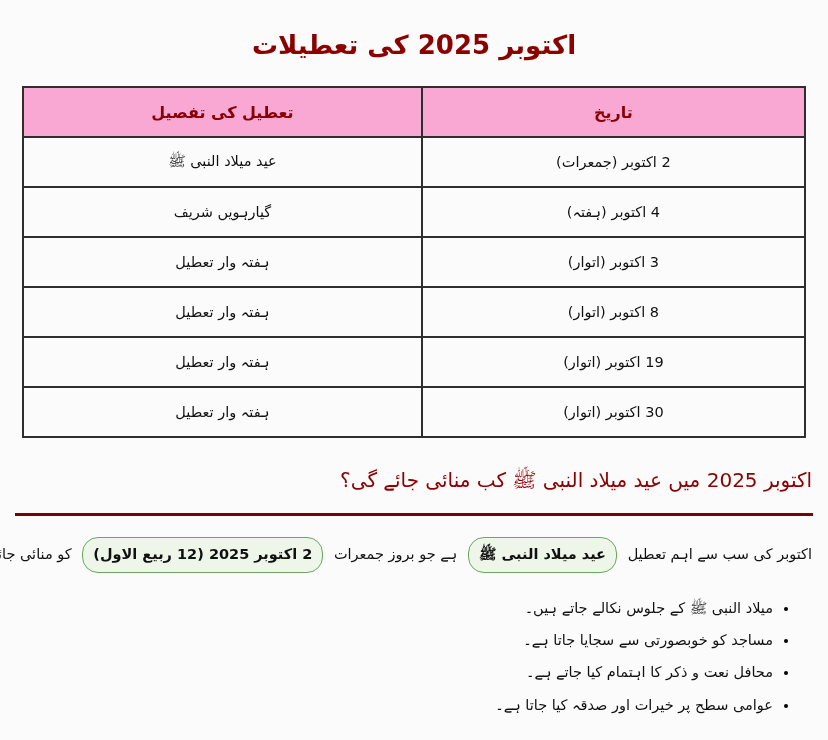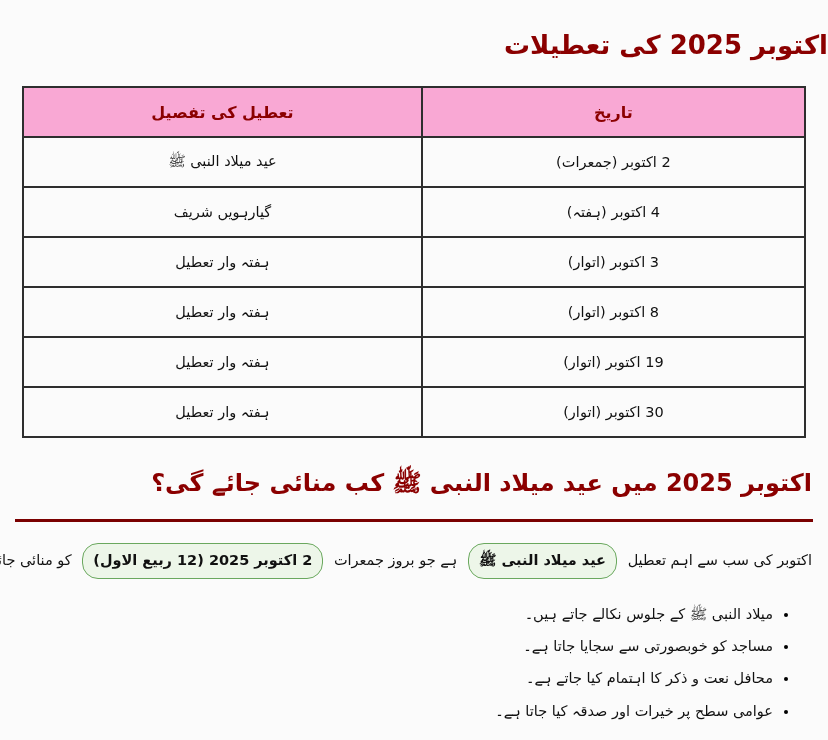--- a/index.html
+++ b/index.html
@@ -14,20 +14,21 @@
   }
   .page {
     width: 828px;
     height: 740px;
     position: relative;
   }
   
   .page-title {
     margin: 0;
     padding-top: 30px;
+    text-align: center;
     color: #8b0000;
     font-size: 26px;
     font-weight: bold;
     letter-spacing: 0.5px;
   }
   
   table.holiday-table {
     border-collapse: collapse;
     width: 784px;
     margin: 26px 22px 0 22px;
@@ -52,22 +53,22 @@
     color: #111;
     font-size: 14.5px;
   }
   col.col-date  { width: 49%; }
   col.col-detail{ width: 51%; }
   
   .section-heading {
     margin: 30px 16px 0 16px;
     text-align: right;
     color: #8b0000;
-    font-size: 24px;
-    font-weight: bold;
+    font-size: 20px;
+    font-weight: normal;
   }
   
   .divider {
     border: none;
     border-top: 3px solid #7a0000;
     margin: 16px 15px 0 15px;
   }
   
   .intro-paragraph {
     margin: 20px 16px 0 16px;

